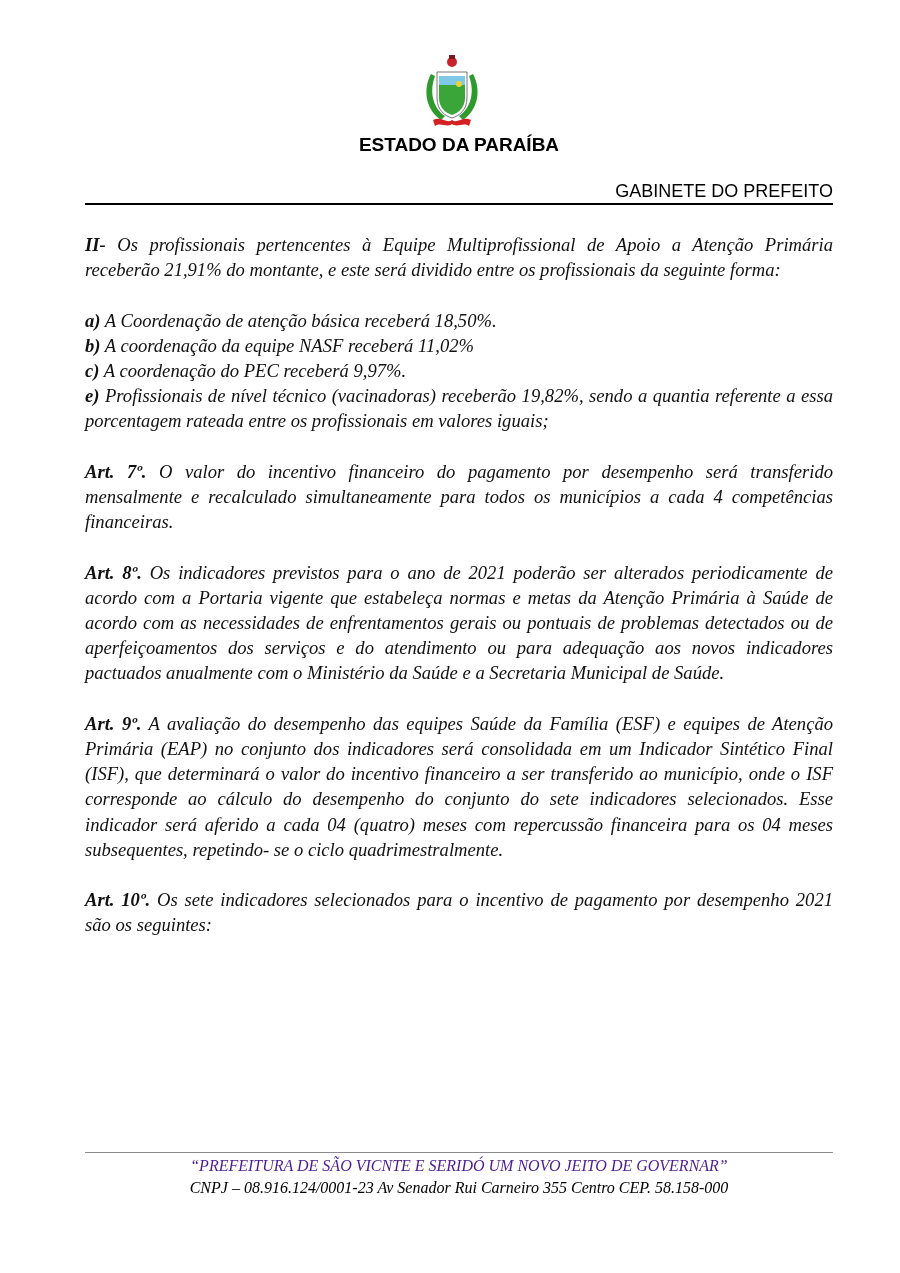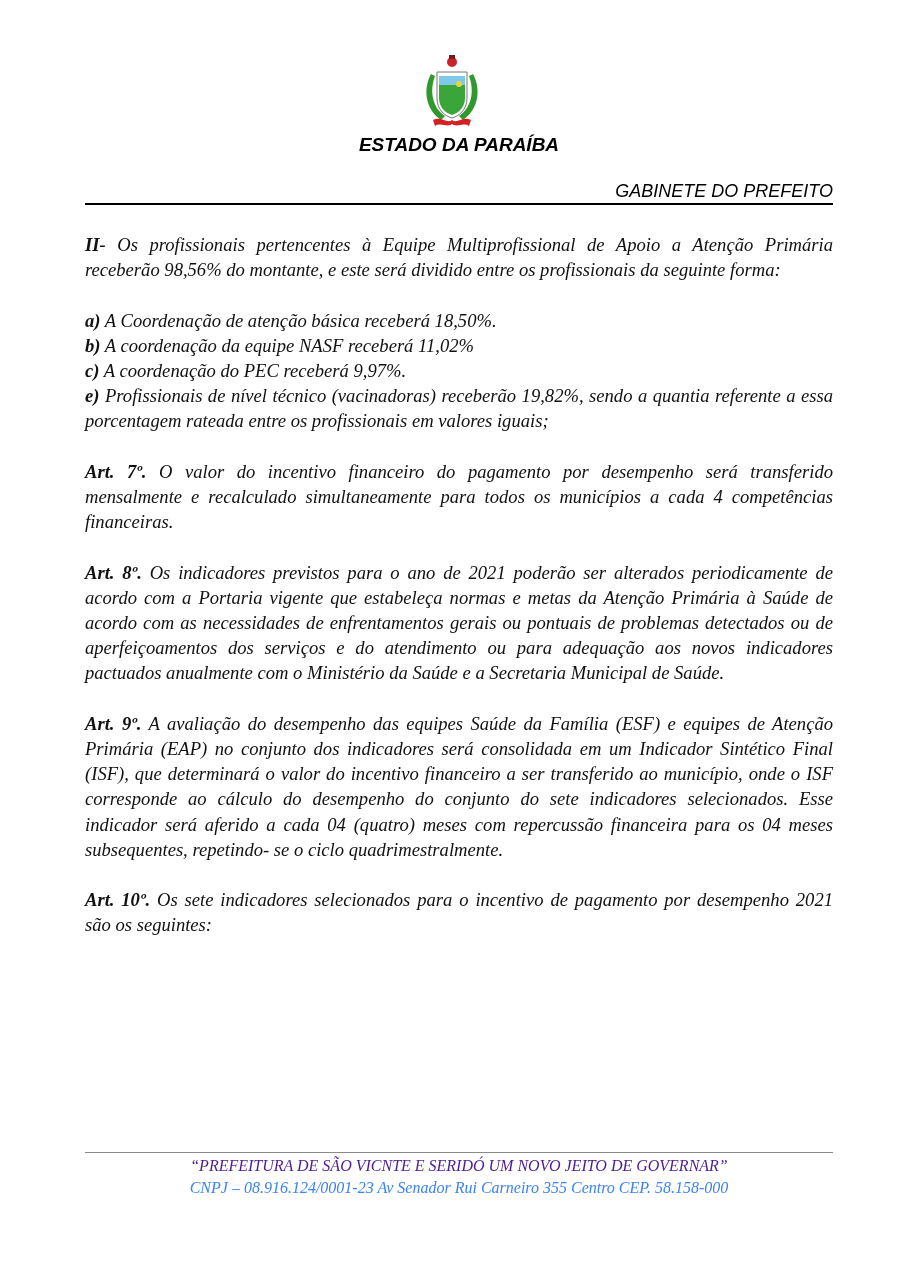--- a/index.html
+++ b/index.html
@@ -2,38 +2,38 @@
 <html><head>
 <meta charset="utf-8">
 <style>
   html, body { margin: 0; padding: 0; background: #ffffff; }
   body { width: 900px; height: 1273px; position: relative; overflow: hidden; color: #111; }
   .page { position: absolute; left: 0; top: 0; width: 900px; height: 1273px; }
 
   .crest { position: absolute; left: 421px; top: 54px; width: 62px; height: 76px; }
 
   .hdr { position: absolute; left: 85px; width: 748px; text-align: center;
-         font-family: "Liberation Sans", sans-serif; font-style: italic; color: #000; }
+         font-family: "Liberation Sans", sans-serif; color: #000; }
   .hdr1 { top: 134px; font-size: 19px; font-weight: bold; line-height: 22px; }
   .hdr2 { top: 158px; font-size: 19px; font-weight: bold; line-height: 22px; }
   .hdr3 { top: 181px; font-size: 18px; font-weight: normal; line-height: 21px; text-align: right; }
   .hdr-rule { position: absolute; left: 85px; top: 203px; width: 748px; height: 0; border-top: 2px solid #000; }
 
   .body { position: absolute; left: 85px; top: 232px; width: 748px;
           font-family: "Liberation Serif", serif; font-style: italic;
           font-size: 18.6px; line-height: 25.2px; text-align: justify; color: #111; }
   .body p { margin: 0; }
   .gap { height: 25.2px; }
   .b { font-weight: bold; }
 
   .foot-rule { position: absolute; left: 85px; top: 1152px; width: 748px; height: 0; border-top: 1px solid #8a8a8a; }
   .foot1 { position: absolute; left: 85px; top: 1157px; width: 748px; text-align: center;
            font-family: "Liberation Serif", serif; font-style: italic; font-size: 16px; color: #4c1d95; }
   .foot2 { position: absolute; left: 85px; top: 1179px; width: 748px; text-align: center;
-           font-family: "Liberation Serif", serif; font-style: italic; font-size: 16px; color: #3b82f6; }
+           font-family: "Liberation Serif", serif; font-style: italic; font-size: 16px; color: #000000; }
 </style>
 </head>
 <body>
 
 <div class="page">
 
   <svg class="crest" viewBox="0 0 62 76">
 
     <circle cx="31" cy="8" r="5" fill="#c8232c"></circle>
     <rect x="28" y="1" width="6" height="4" fill="#7a1a1a"></rect>
@@ -47,21 +47,21 @@
     <circle cx="38" cy="30" r="3" fill="#e8d53a"></circle>
 
     <path d="M12 66 C20 62, 26 70, 31 66 C36 70, 42 62, 50 66 L48 72 C42 68, 36 74, 31 70 C26 74, 20 68, 14 72 Z" fill="#d42222"></path>
   </svg>
 
   <div class="hdr hdr1">ESTADO DA PARAÍBA</div>
   <div class="hdr hdr3">GABINETE DO PREFEITO</div>
   <div class="hdr-rule"></div>
 
   <div class="body">
-    <p><span class="b">II-</span><span> Os profissionais pertencentes à Equipe Multiprofissional de Apoio a Atenção Primária receberão 98,56% do montante, e este será dividido entre os profissionais da seguinte forma:</span></p>
+    <p><span class="b">II-</span><span> Os profissionais pertencentes à Equipe Multiprofissional de Apoio a Atenção Primária receberão 21,91% do montante, e este será dividido entre os profissionais da seguinte forma:</span></p>
     <div class="gap"></div>
     <p><span class="b">a)</span><span> A Coordenação de atenção básica receberá 18,50%.</span></p>
     <p><span class="b">b)</span><span> A coordenação da equipe NASF receberá 11,02%</span></p>
     <p><span class="b">c)</span><span> A coordenação do PEC receberá 9,97%.</span></p>
     <p><span class="b">e)</span><span> Profissionais de nível técnico (vacinadoras) receberão 19,82%, sendo a quantia referente a essa porcentagem rateada entre os profissionais em valores iguais;</span></p>
     <div class="gap"></div>
     <p><span class="b">Art. 7º.</span><span> O valor do incentivo financeiro do pagamento por desempenho será transferido mensalmente e recalculado simultaneamente para todos os municípios a cada 4 competências financeiras.</span></p>
     <div class="gap"></div>
     <p><span class="b">Art. 8º.</span><span> Os indicadores previstos para o ano de 2021 poderão ser alterados periodicamente de acordo com a Portaria vigente que estabeleça normas e metas da Atenção Primária à Saúde de acordo com as necessidades de enfrentamentos gerais ou pontuais de problemas detectados ou de aperfeiçoamentos dos serviços e do atendimento ou para adequação aos novos indicadores pactuados anualmente com o Ministério da Saúde e a Secretaria Municipal de Saúde.</span></p>
     <div class="gap"></div>

